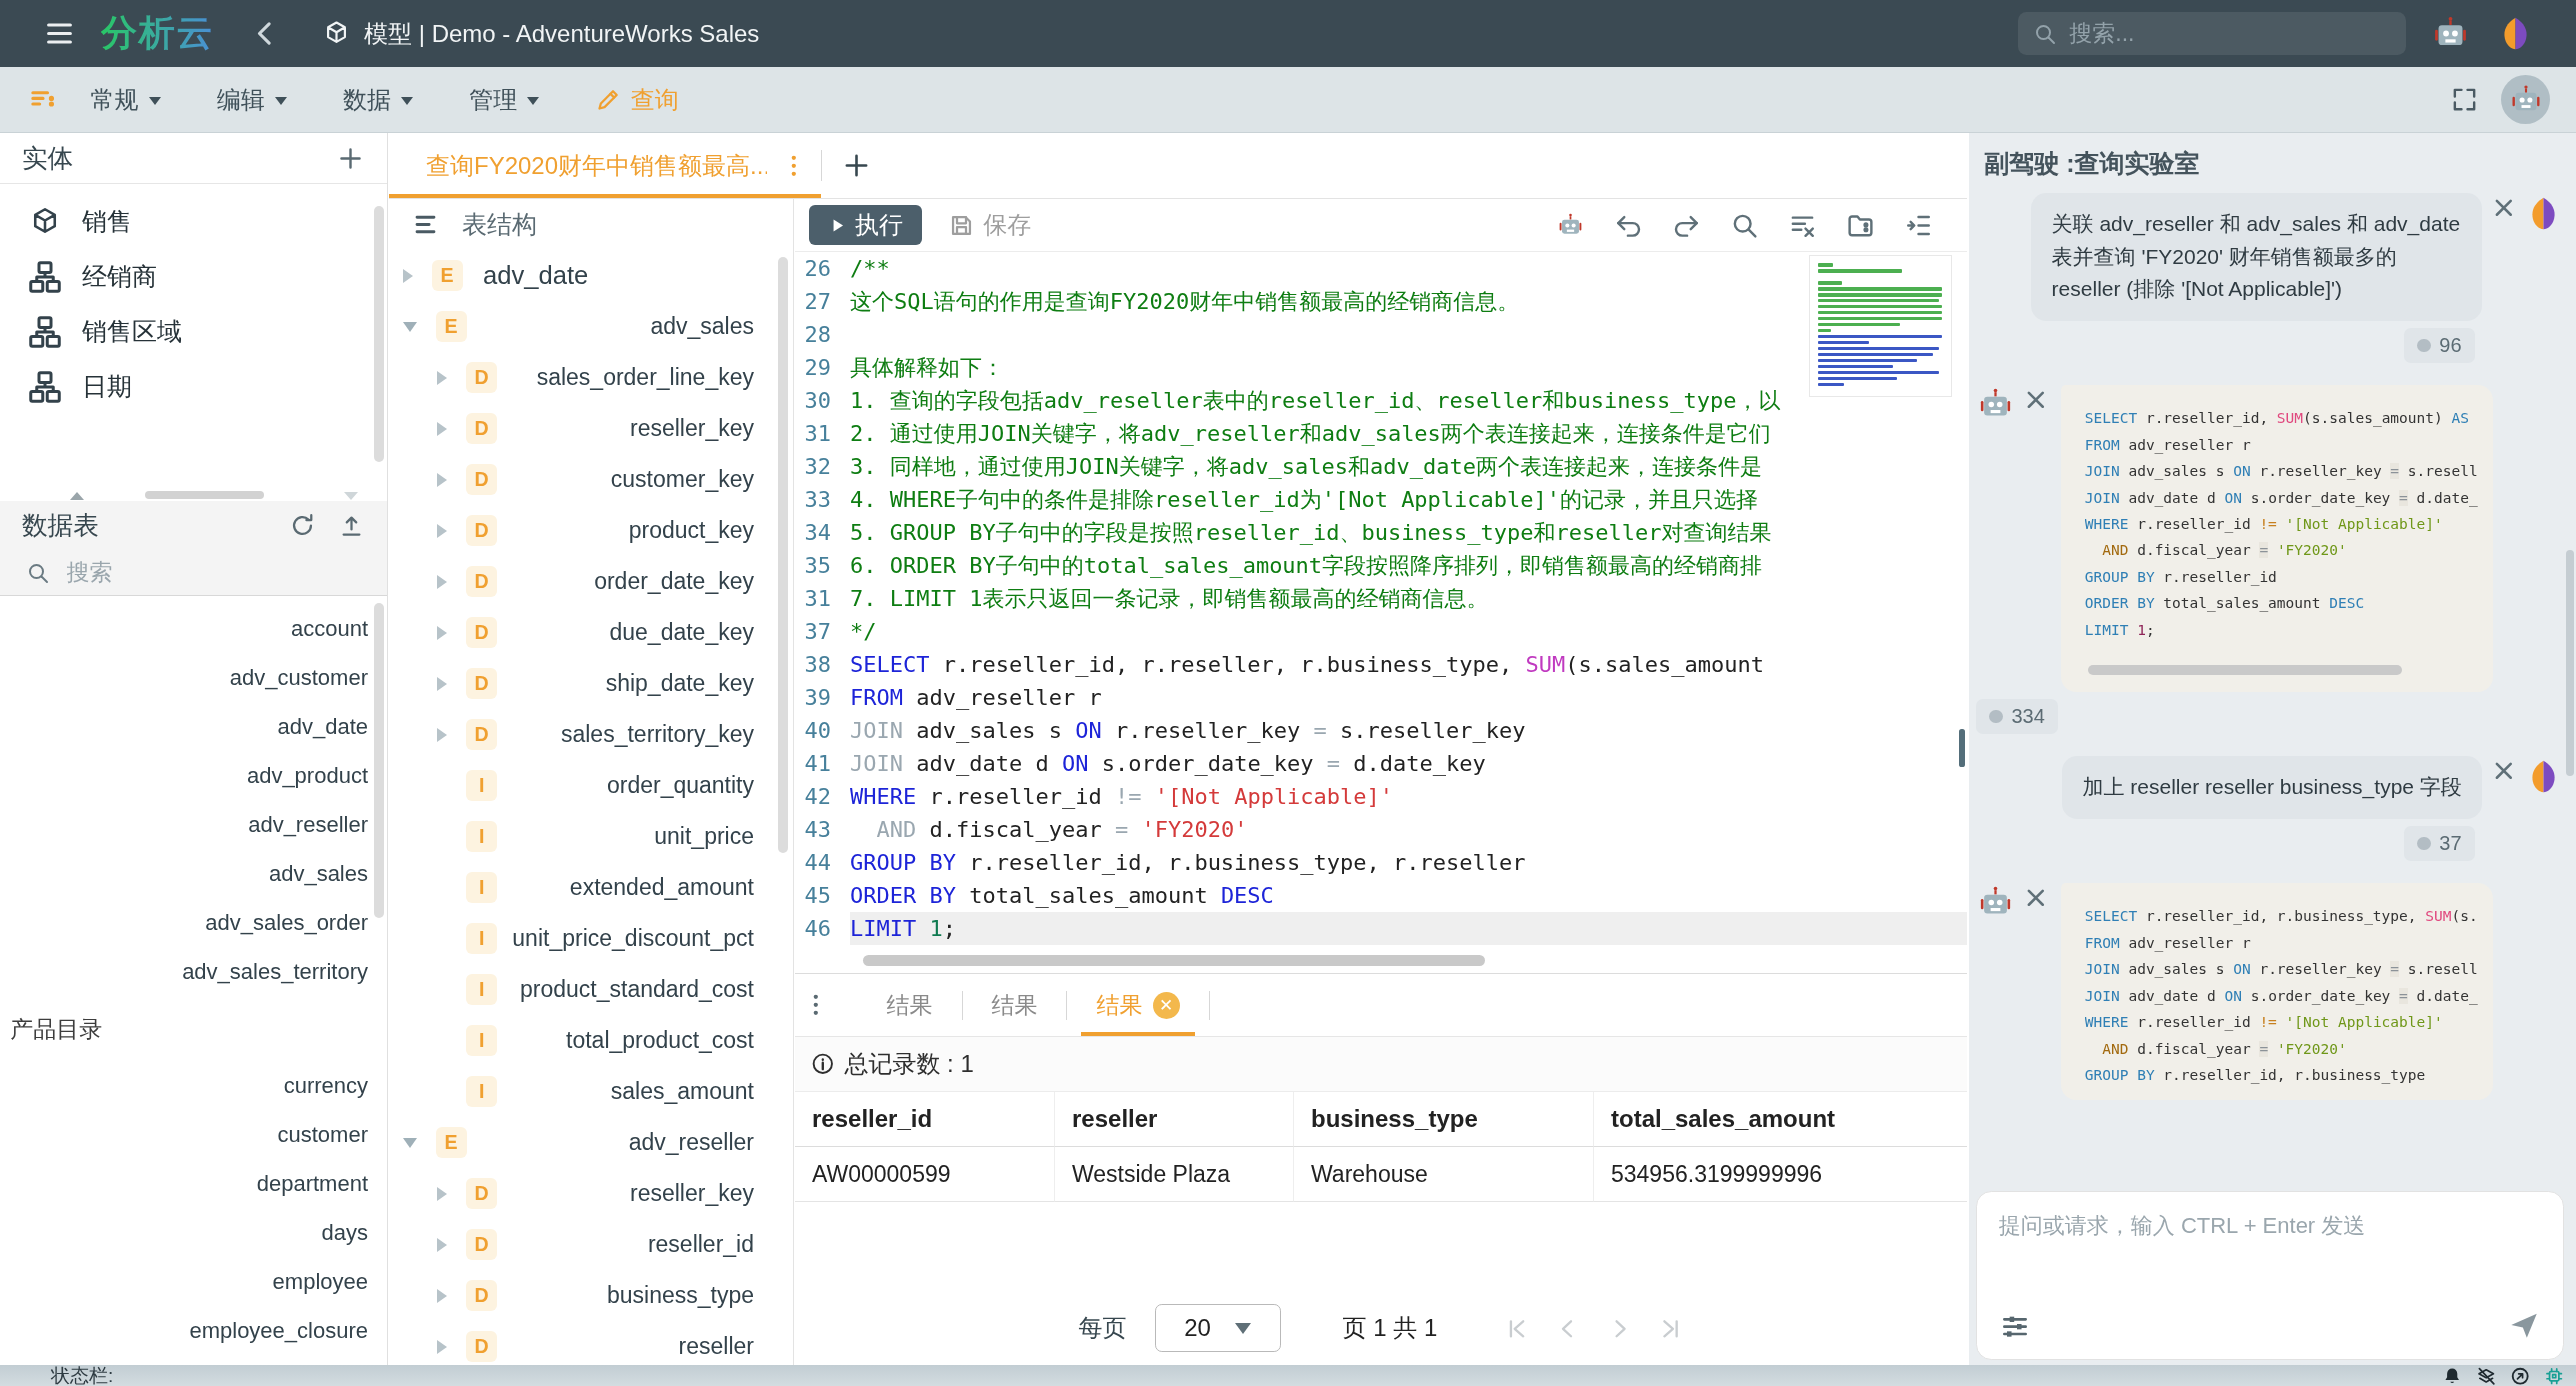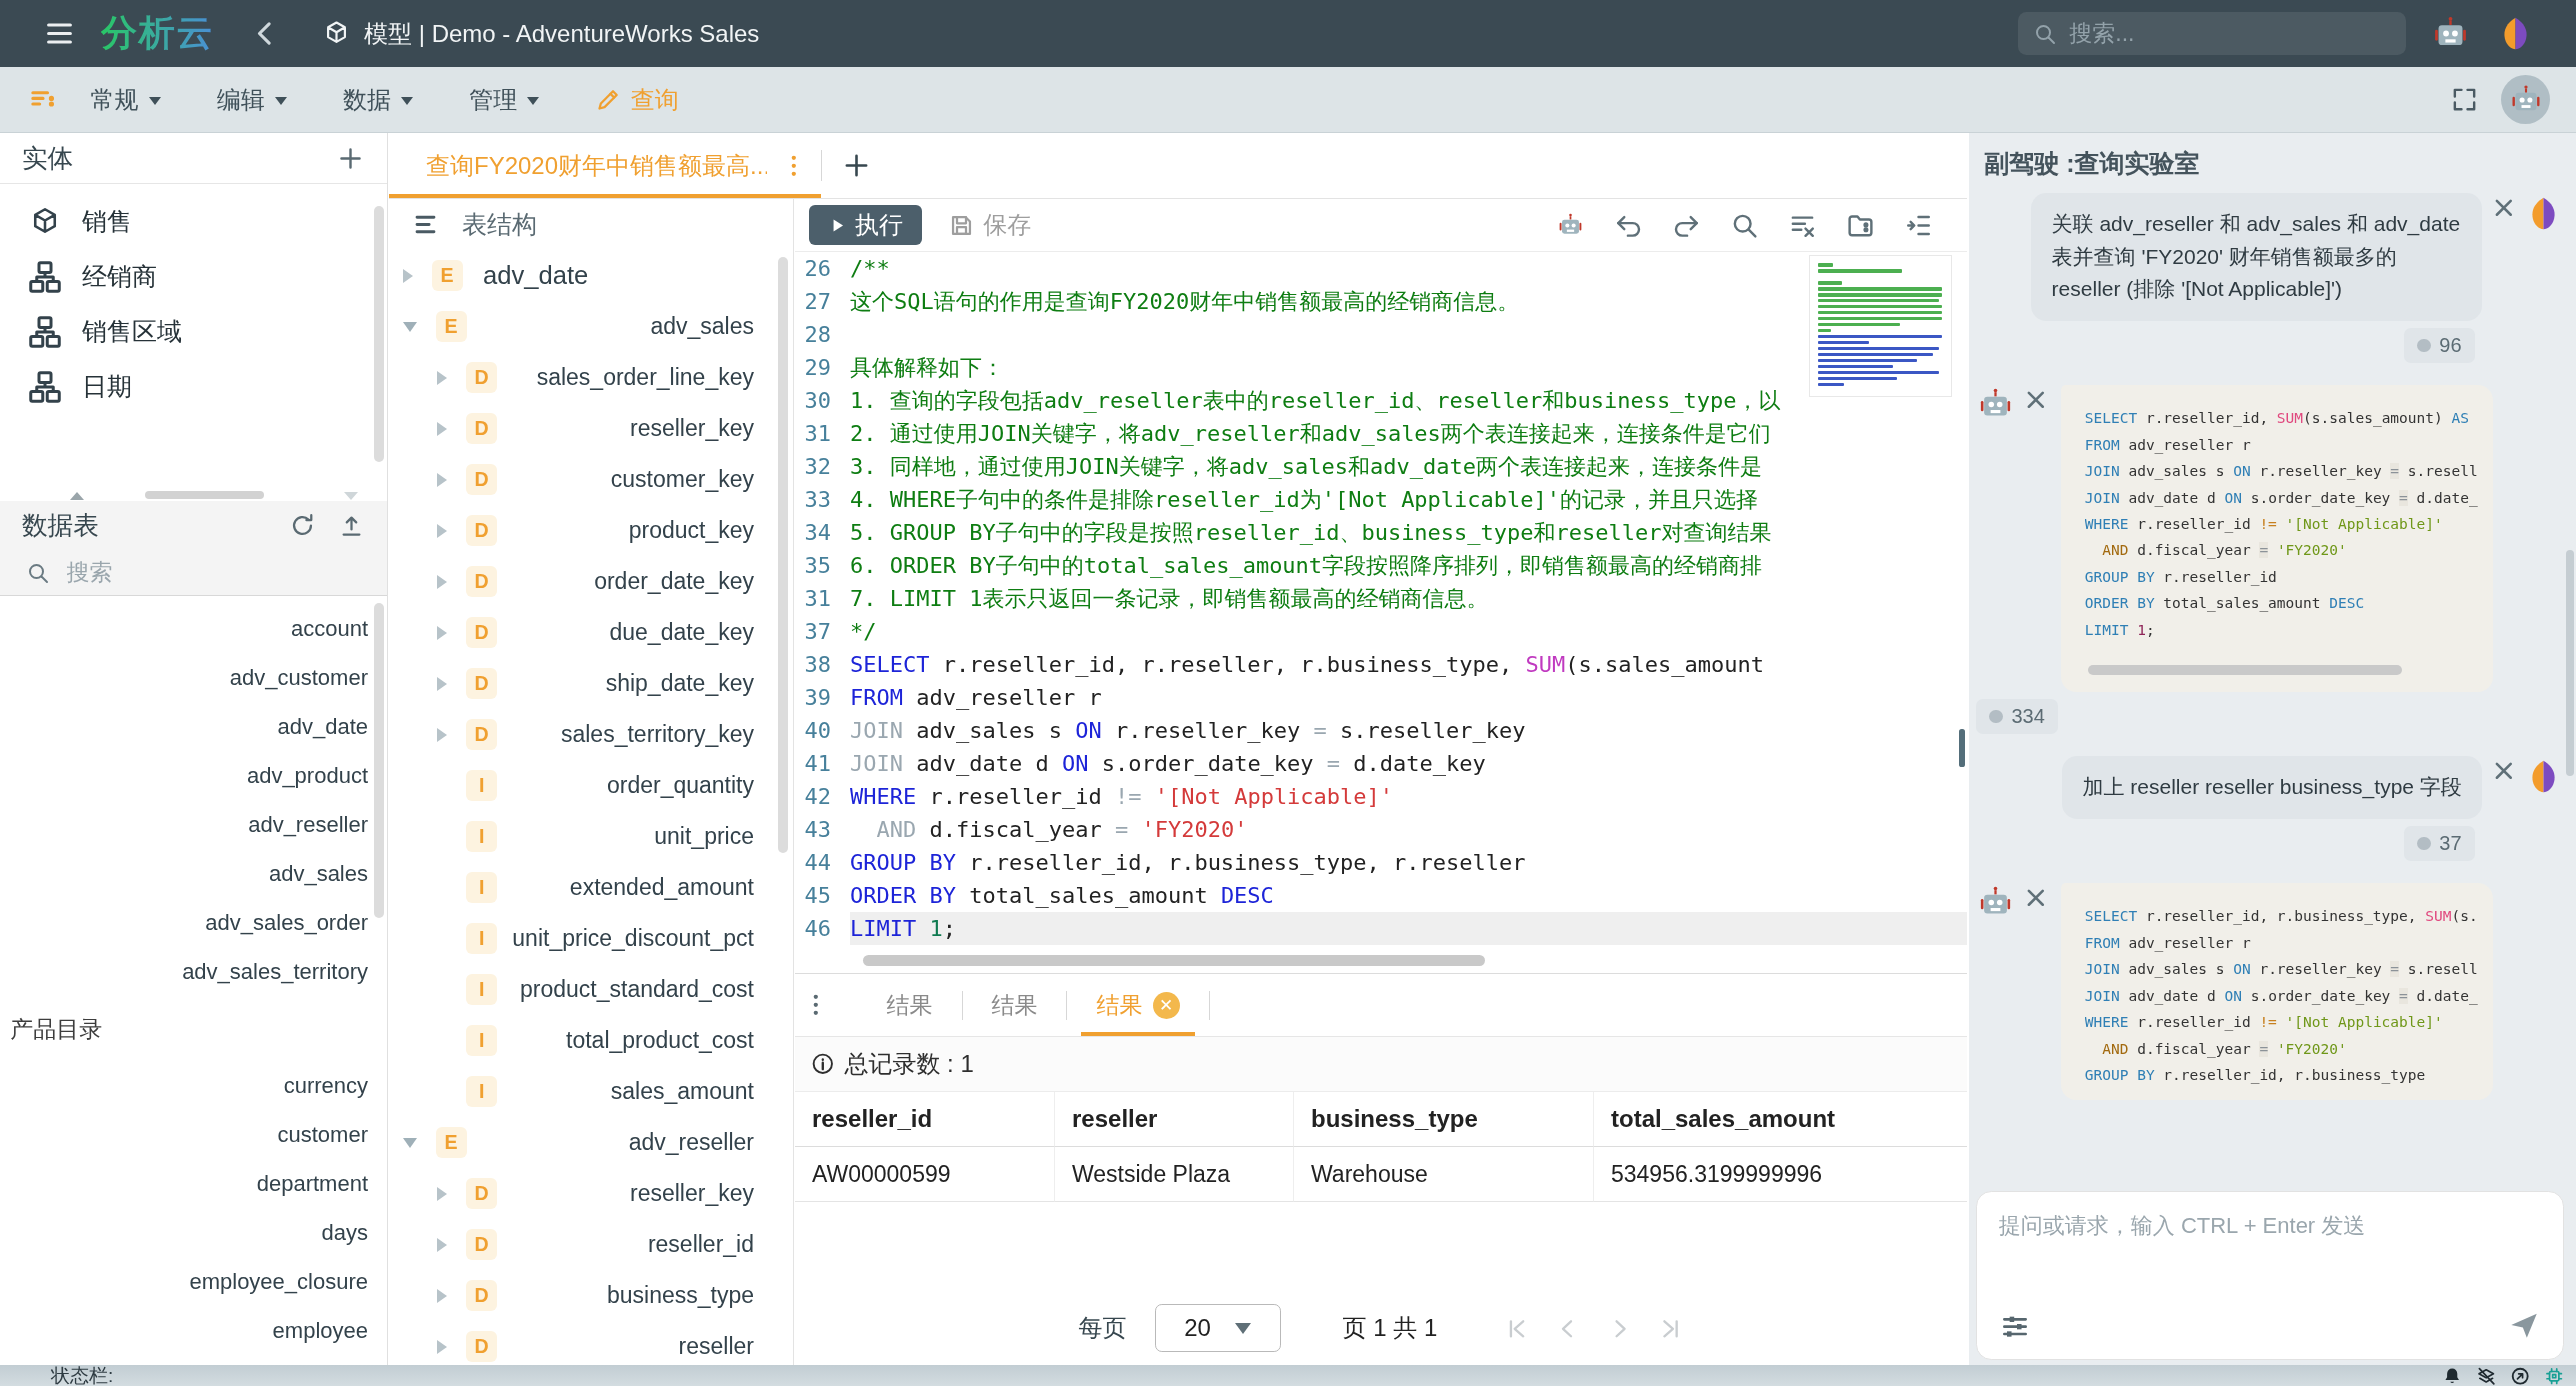--- a/index.html
+++ b/index.html
@@ -380,22 +380,22 @@
       <div class="table-item">adv_sales</div>
       <div class="table-item">adv_sales_order</div>
       <div class="table-item">adv_sales_territory</div>
     </div>
   <div class="catalog-label">产品目录</div>
   <div class="table-list" id="table-list-catalog">
       <div class="table-item">currency</div>
       <div class="table-item">customer</div>
       <div class="table-item">department</div>
       <div class="table-item">days</div>
+      <div class="table-item">employee</div>
       <div class="table-item">employee_closure</div>
-      <div class="table-item">employee</div>
     </div>
 </div>
 
 <div class="workspace">
   <div class="tabbar">
     <span class="q-tab">
       <span class="t">查询FY2020财年中销售额最高...</span>
       <span class="ico dots">
           <svg viewBox="0 0 24 24" fill="currentColor">
             <circle cx="12" cy="4.5" r="2"></circle>

